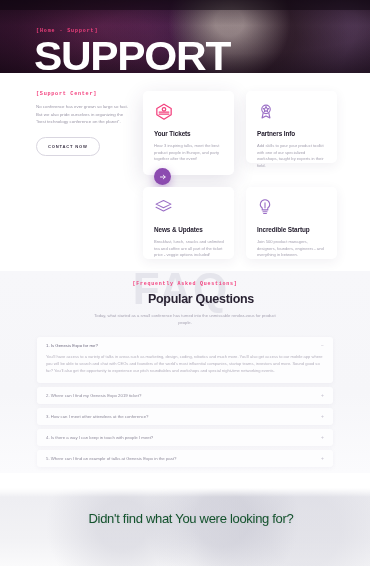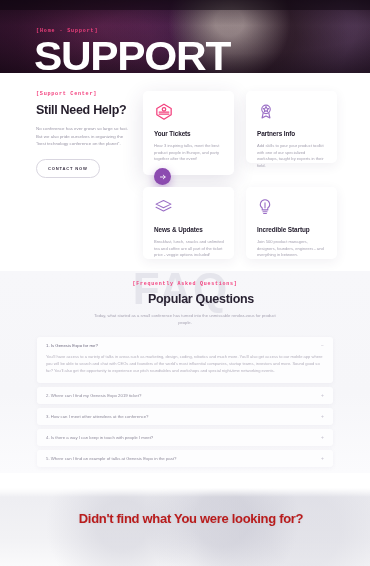--- a/index.html
+++ b/index.html
@@ -193,42 +193,41 @@
       linear-gradient(180deg,#ffffff 0%, #eeeef2 26%, #f2f2f5 70%, #fafafb 100%);
     filter:blur(.4px);
   }
   .cta-white-top{
     position:absolute; left:0; right:0; top:0; height:24px;
     background:linear-gradient(180deg,#ffffff 0%, #ffffff 62%, rgba(255,255,255,0) 100%);
   }
   .cta-text{
     position:absolute; left:12px; right:0; top:38px;
     text-align:center;
-    font-size:13px; font-weight:700; color:#b91c1c;
+    font-size:13px; font-weight:400; color:#14532d;
     letter-spacing:-.3px;
     text-shadow:0 0 2px rgba(190,190,200,.55);
   }
 </style>
 </head>
 <body>
 
 <div class="hero">
   <div class="hero-photo"></div>
   <div class="hero-dark-strip"></div>
   <div class="hero-inner">
     <div class="breadcrumb">[Home - Support]</div>
     <div class="hero-title">SUPPORT</div>
   </div>
 </div>
 
 <div class="main">
 
   <div class="left-col">
     <div class="eyebrow">[Support Center]</div>
-    <div class="h2">Still Need Help?</div>
     <div class="lead">No conference has ever grown so large so fast. But we also pride ourselves in organizing the "best technology conference on the planet".</div>
     <div class="btn-contact">CONTACT NOW</div>
   </div>
 
   <div class="cards">
 
     <div class="card featured">
       <div class="card-icon">
         <svg width="20" height="19" viewBox="0 0 24 22">
           <g fill="none" stroke="#f3417e" stroke-width="1.5" stroke-linejoin="round" stroke-linecap="round">

